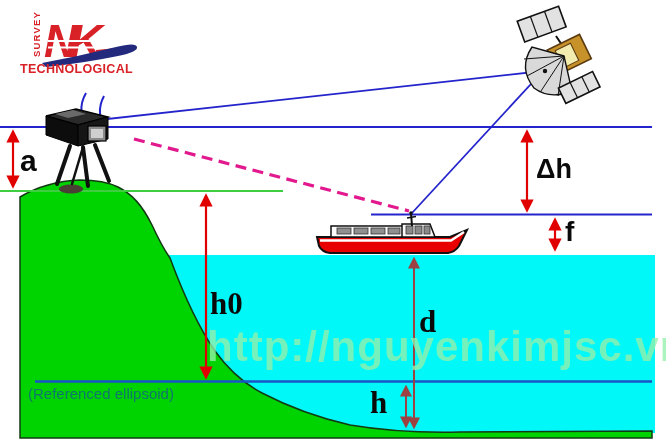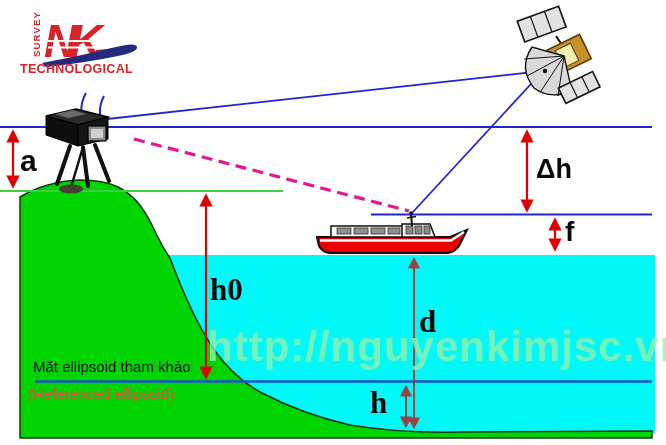--- a/index.html
+++ b/index.html
@@ -7,25 +7,25 @@
     position:relative;width:666px;height:445px;background:#ffffff;
     overflow:hidden;font-family:"Liberation Sans","DejaVu Sans",sans-serif;
   }
   #diagram-svg{position:absolute;left:0;top:0;}
   .lbl{position:absolute;color:#0a0a0a;line-height:1;white-space:nowrap;}
   .lbl-sans{font-family:"Liberation Sans","DejaVu Sans",sans-serif;font-weight:700;}
   .lbl-serif{font-family:"Liberation Serif","DejaVu Serif",serif;font-weight:700;}
   .lbl-a{left:20px;top:146px;font-size:30px;}
   .lbl-dh{left:536px;top:156px;font-size:27px;}
   .lbl-f{left:565px;top:218px;font-size:28px;}
-  .lbl-h0{left:210px;top:274px;font-size:31px;}
+  .lbl-h0{left:210px;top:288px;font-size:31px;}
   .lbl-d{left:419px;top:306px;font-size:31px;}
   .lbl-h{left:370px;top:387px;font-size:31px;}
   .lbl-ell-vi{left:33px;top:359px;font-size:15px;font-weight:400;color:#101010;}
-  .lbl-ell-en{left:28px;top:386px;font-size:15px;font-weight:400;color:#ef4444;}
+  .lbl-ell-en{left:28px;top:386px;font-size:15px;font-weight:400;color:#0f766e;}
   .watermark{
     position:absolute;left:207px;top:323px;font-size:42px;font-weight:700;
     color:rgba(150,240,170,0.78);letter-spacing:1px;z-index:30;
   }
   .logo-svg{position:absolute;left:0;top:0;z-index:20;}
 </style>
 </head>
 <body>
 
 <div id="stage">
@@ -155,18 +155,17 @@
     <text x="20" y="73" font-family="Liberation Sans, sans-serif" font-size="12.5" font-weight="bold" fill="#d92128" letter-spacing="0.3">TECHNOLOGICAL</text>
   </svg>
 
   <div class="lbl lbl-sans lbl-a">a</div>
   <div class="lbl lbl-sans lbl-dh">Δh</div>
   <div class="lbl lbl-sans lbl-f">f</div>
   <div class="lbl lbl-serif lbl-h0">h0</div>
   <div class="lbl lbl-serif lbl-d">d</div>
   <div class="lbl lbl-serif lbl-h">h</div>
 
-  <div class="lbl lbl-ell-vi">Mặt ellipsoid tham khảo</div>
   <div class="lbl lbl-ell-en">(Referenced ellipsoid)</div>
 
   <div class="watermark">http://nguyenkimjsc.vn</div>
 
 </div>
 
 </body></html>

